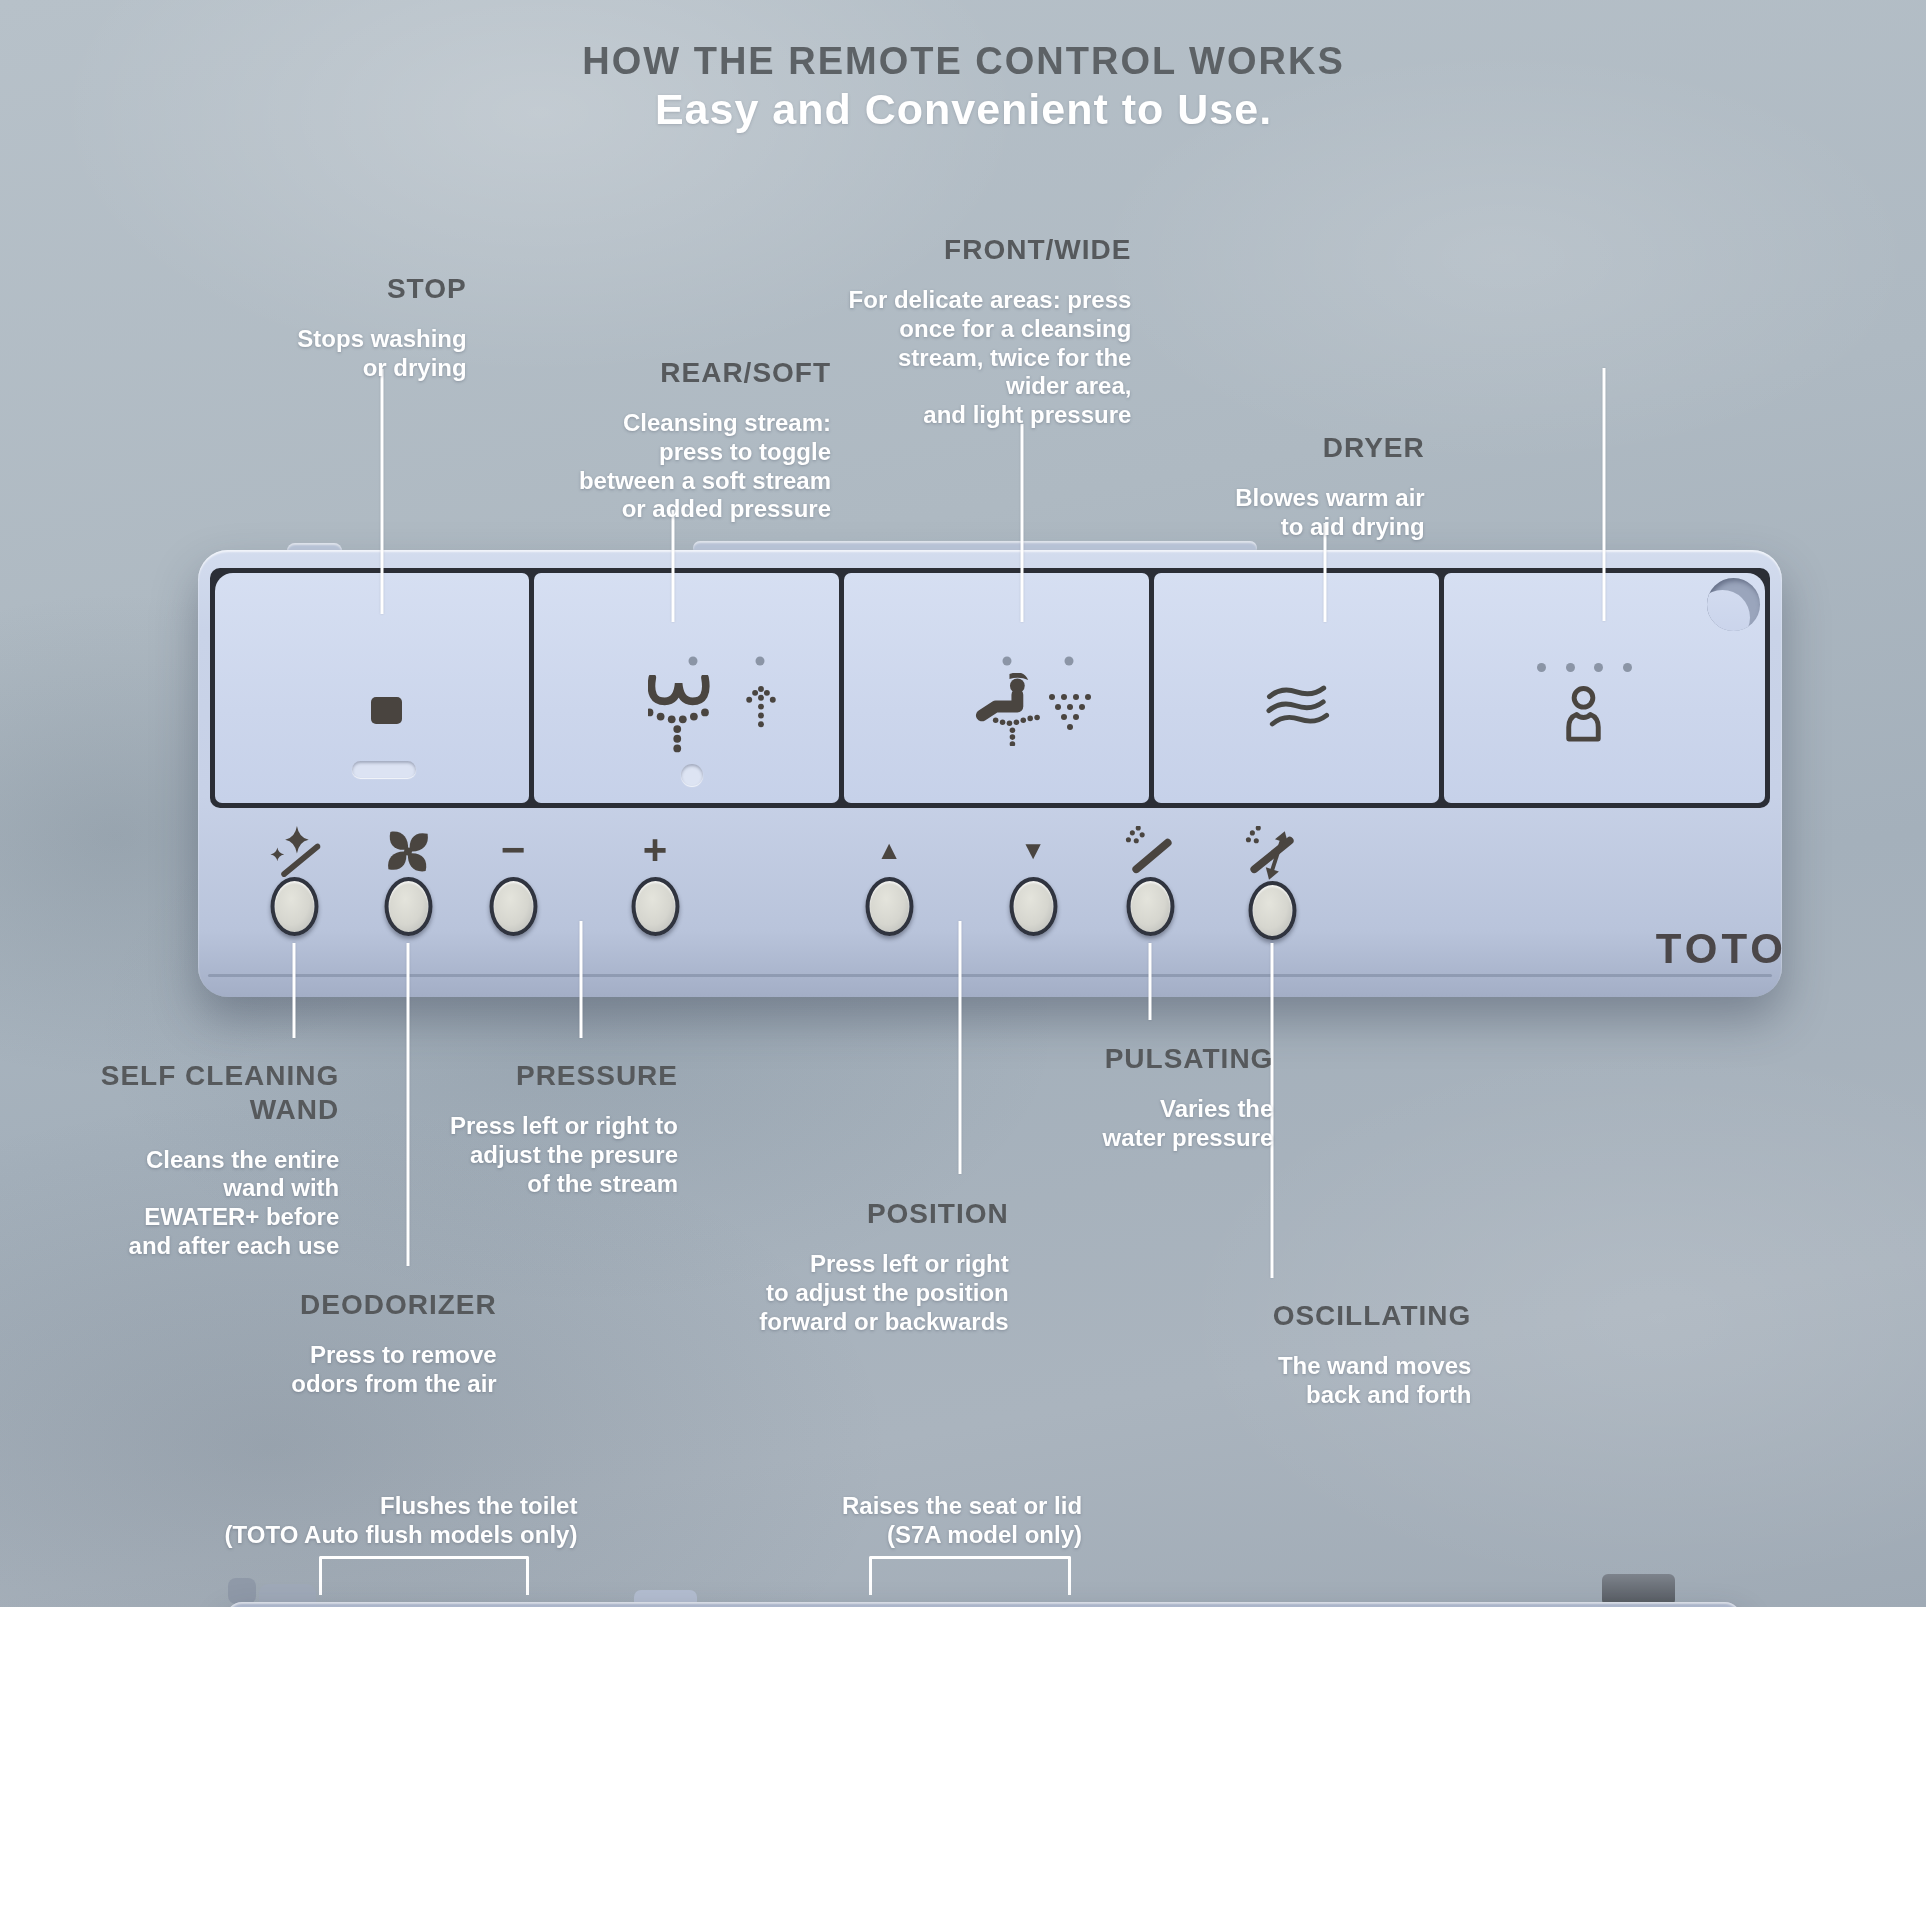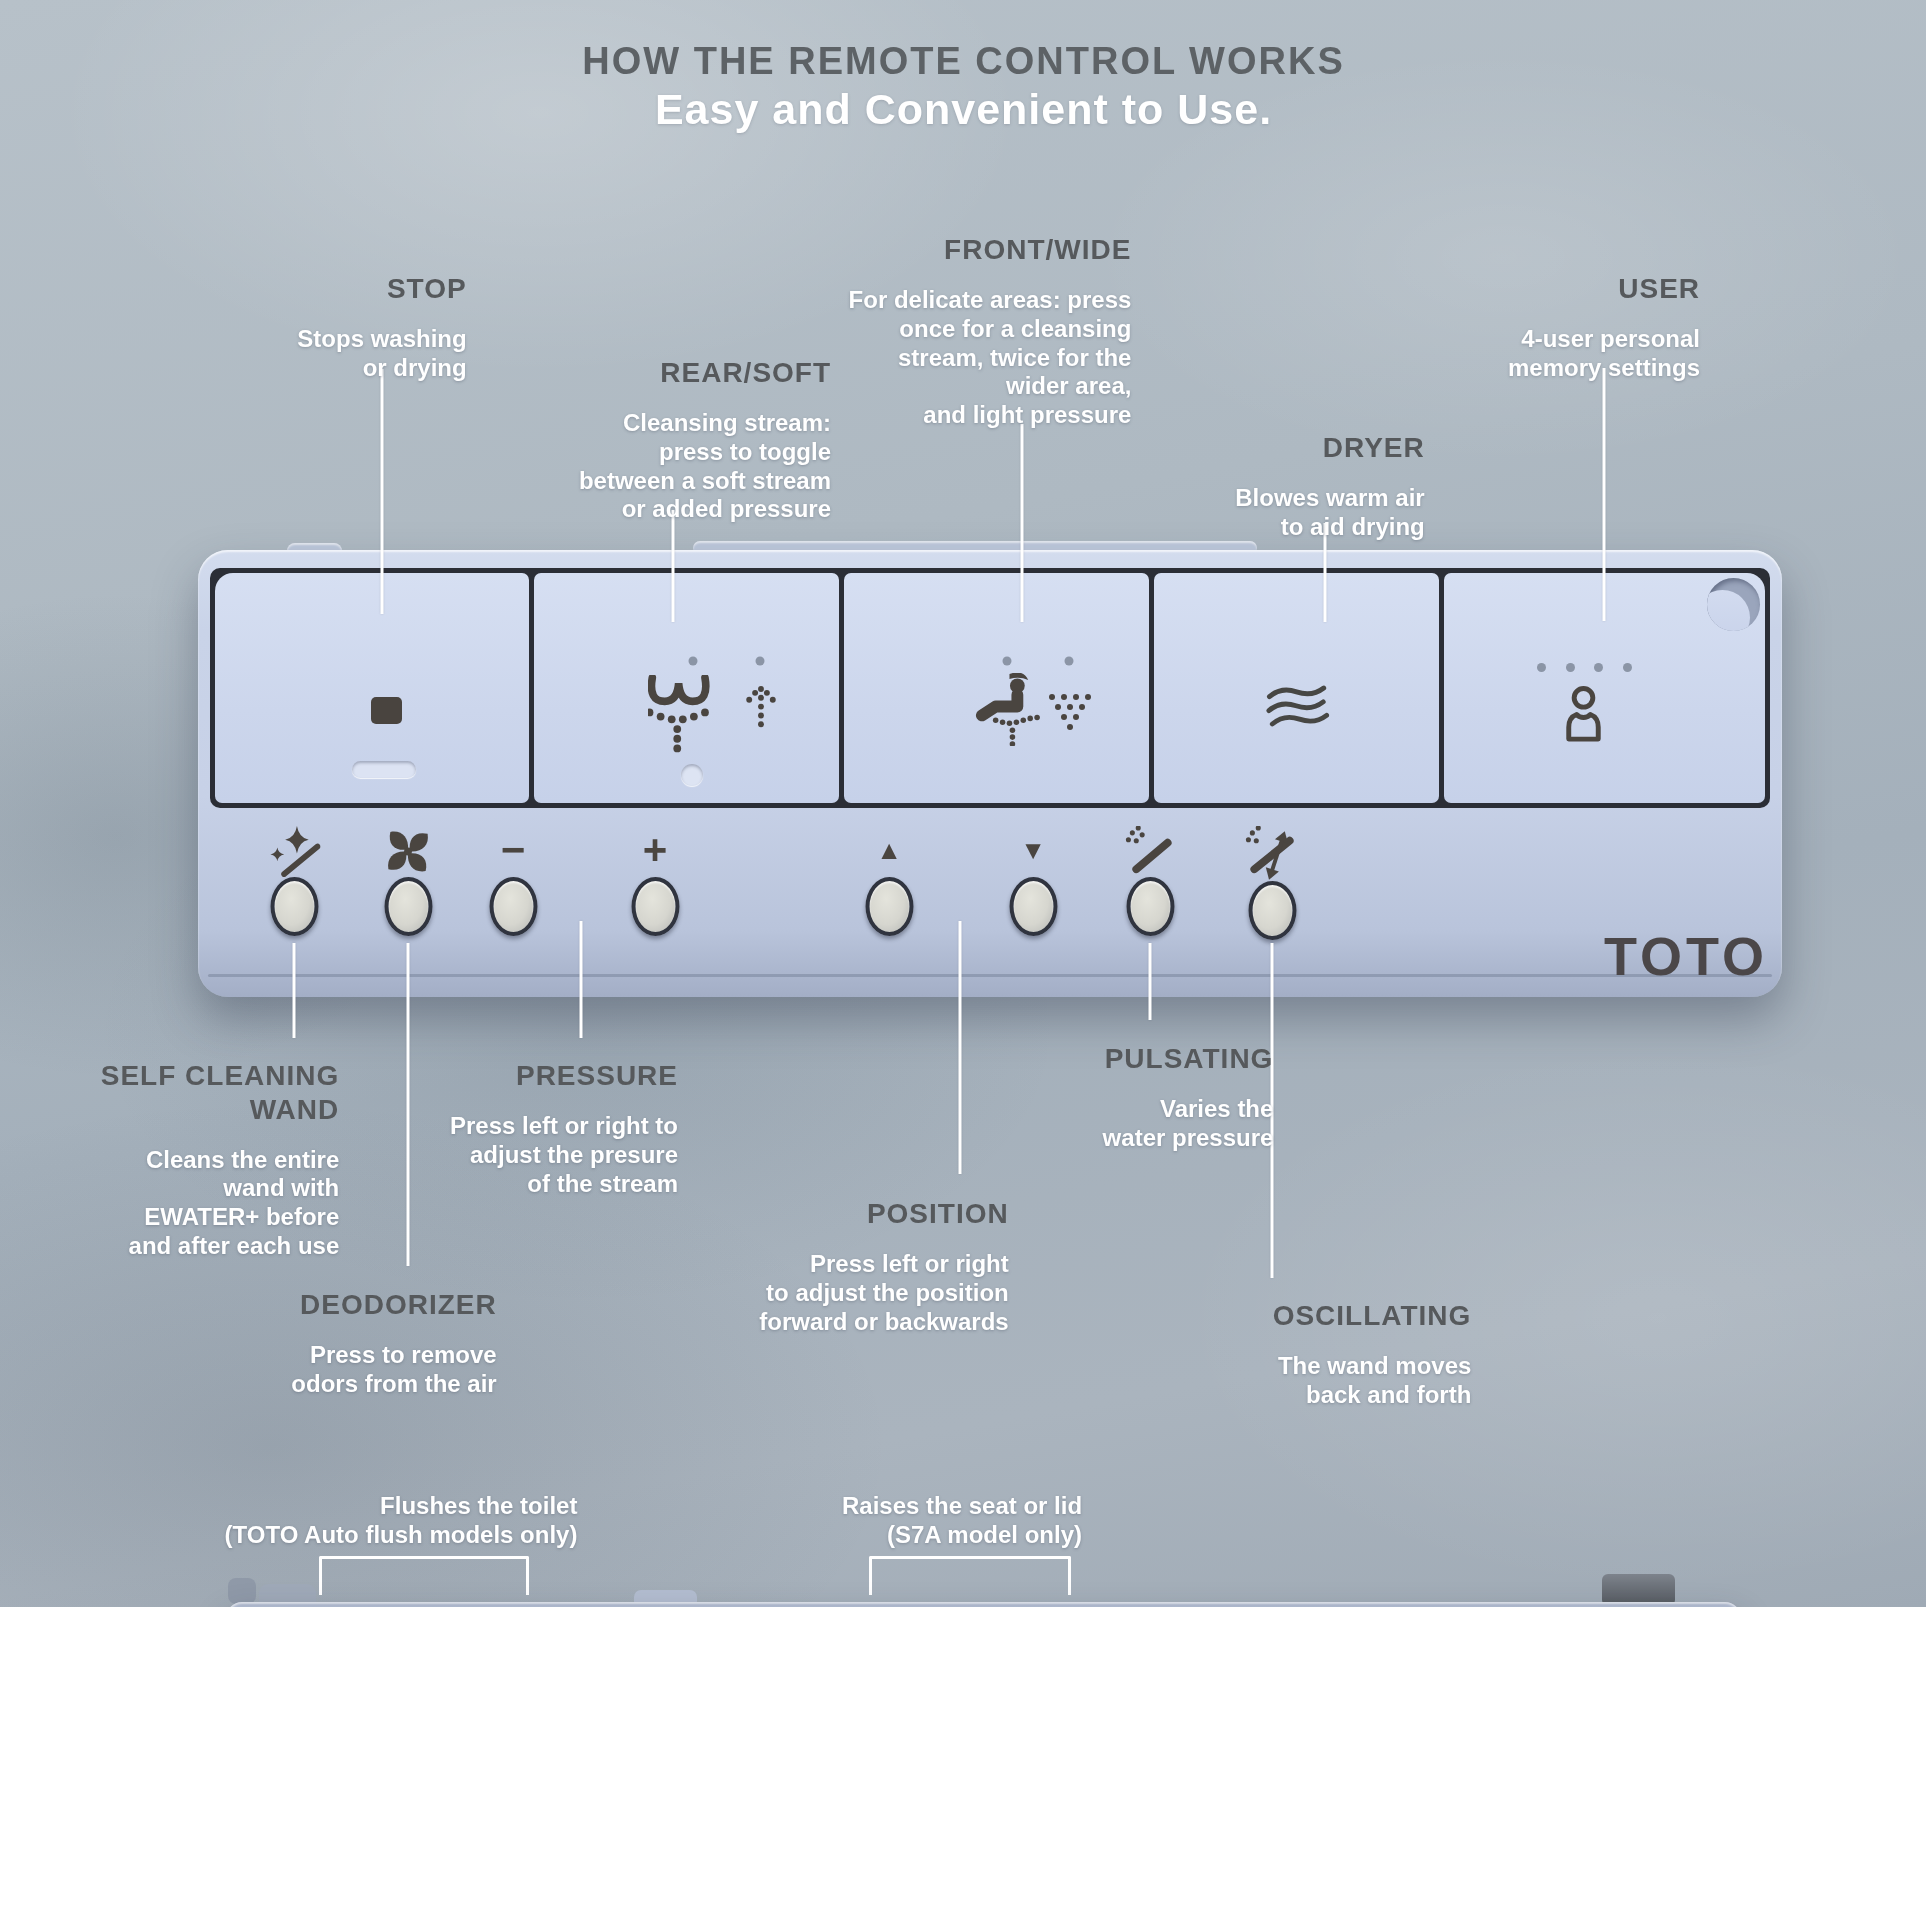--- a/index.html
+++ b/index.html
@@ -69,22 +69,22 @@
   .crescent{position:absolute;left:1707px;top:578px;width:53px;height:53px;border-radius:50%;
     background:#9aa5bc;box-shadow:inset 2px 3px 5px rgba(60,70,95,0.55);overflow:hidden;}
   .crescent::after{content:"";position:absolute;left:-12px;top:12px;width:55px;height:55px;border-radius:50%;
     background:linear-gradient(180deg,#d2dbef,#c8d2ea);}
   .bgroup{position:absolute;transform:translateX(-50%);width:89px;text-align:center;}
   .obtn{display:block;margin:0 auto;width:40px;height:51px;border-radius:50%;
     background:radial-gradient(ellipse at 42% 35%, #e4e4dc 0%, #d6d6cf 55%, #c2c3bf 80%, #8f939c 100%);
     border:4px solid #30343f;box-shadow:0 3px 4px rgba(30,35,50,0.4), inset 0 2px 2px rgba(255,255,255,0.7);}
   .gicon{display:block;height:51px;line-height:48px;color:#4a4540;font-weight:bold;}
   .gi-big{font-size:42px;} .gi-tri{font-size:26px;}
-  .toto{position:absolute;left:1604px;top:925px;width:183px;text-align:left;color:#4b4749;
-    font-size:54px;font-weight:bold;letter-spacing:4px;}
+  .toto{position:absolute;left:1604px;top:925px;width:183px;text-align:right;color:#4b4749;
+    font-size:42px;font-weight:bold;letter-spacing:4px;}
 
   
   .foot{position:absolute;width:51px;height:22px;border-radius:0 0 10px 10px;
     background:linear-gradient(180deg,#c6cfe2,#a8b2c9);box-shadow:0 2px 3px rgba(40,50,70,0.3);}
   .attach{position:absolute;}
   .at-dark{left:1602px;top:1574px;width:73px;height:32px;border-radius:6px;
     background:linear-gradient(180deg,#7d838c,#54595f);}
   .at-bump1{left:259px;top:1584px;width:57px;height:20px;border-radius:9px 9px 0 0;background:#9fa9b8;}
   .at-bump2{left:634px;top:1590px;width:63px;height:14px;border-radius:7px 7px 0 0;background:#b3bdd0;}
   .at-knob{left:228px;top:1578px;width:28px;height:26px;border-radius:8px;background:#8f99a8;}
@@ -315,25 +315,20 @@
     <div class="cb">For delicate areas: press
 once for a cleansing
 stream,  twice for the
 wider area,
 and light pressure</div>
   </div>
   <div class="callout co-dryer">
     <div class="ct">DRYER</div>
     <div class="cb">Blowes warm air
 to aid drying</div>
-  </div>
-  <div class="callout co-user">
-    <div class="ct">USER</div>
-    <div class="cb">4-user personal
-memory settings</div>
   </div>
   <div class="callout co-wand">
     <div class="ct">SELF CLEANING
 WAND</div>
     <div class="cb">Cleans the entire
 wand with
 EWATER+ before
 and after each use</div>
   </div>
   <div class="callout co-press">

